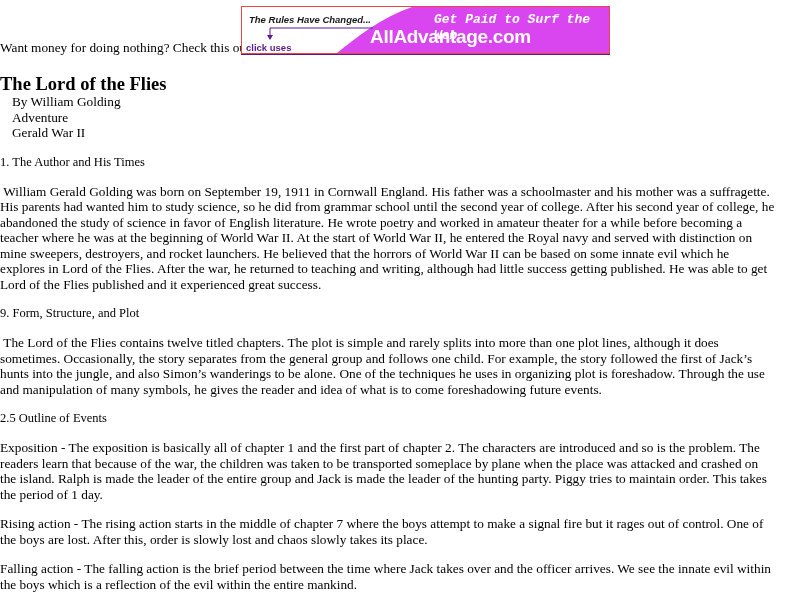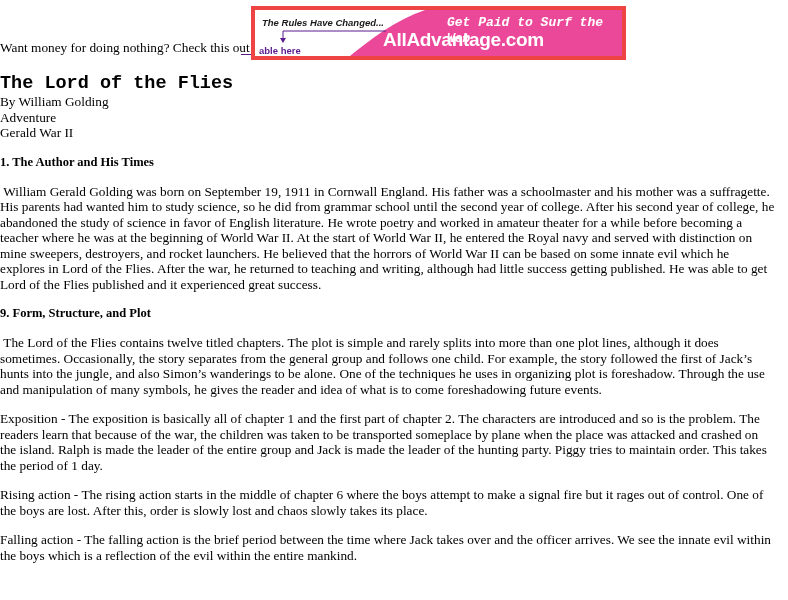--- a/index.html
+++ b/index.html
@@ -6,54 +6,54 @@
     body {
       width: 788px; height: 600px; overflow: hidden;
       font-family: "Liberation Serif", "DejaVu Serif", serif;
       font-size: 13.3px; color: #000; line-height: 15.5px;
     }
     .page { padding: 0 0 0 0; width: 788px; }
     .ad-line { position: relative; height: 56px; }
     .ad-text { position: absolute; left: 0; top: 40px; font-size: 13.3px; }
     .banner-link { position: absolute; left: 241px; top: 6px; display: block; width: 369px; height: 48px; text-decoration: none; border-bottom: 1px solid #5a1a8c; }
     .banner {
-      position: relative; width: 367px; height: 46px; border: 4px solid #ef4444;
-      background: #ec4899; overflow: hidden; margin-left: 10px;
+      position: relative; width: 367px; height: 46px; border: 1px solid #ef4444;
+      background: #d946ef; overflow: hidden;
     }
     .banner-white {
       position: absolute; left: 0; top: 0; width: 100%; height: 100%;
     }
     .b-rules { position: absolute; left: 7px; top: 5px; font-family: "Liberation Sans", sans-serif; font-weight: bold; font-style: italic; font-size: 9.5px; color: #1a1a1a; }
     .b-click { position: absolute; left: 4px; top: 33px; font-family: "Liberation Sans", sans-serif; font-weight: bold; font-size: 9.5px; color: #5b1a8e; }
     .b-paid { position: absolute; left: 192px; top: 5px; font-family: Liberation Mono, monospace; font-weight: bold; font-style: italic; font-size: 13px; color: #ffffff; }
     .b-brand { position: absolute; left: 128px; top: 15px; font-family: "Liberation Sans", sans-serif; font-weight: bold; font-size: 19px; color: #ffffff; letter-spacing: -0.3px; line-height: 30px; }
     .b-arrow { position: absolute; left: 0; top: 0; }
-    h1.title { font-size: 18.5px; font-weight: bold; margin: 18px 0 0 0; line-height: 20px; font-family: Liberation Mono, monospace; }
-    .meta div { line-height: 15.5px; }
-    h3.sec { font-size: 12.5px; font-weight: bold; margin: 14px 0 0 0; line-height: 15px; }
+    h1.title { font-size: 18.5px; font-weight: bold; margin: 18px 0 0 0; line-height: 20px; }
+    .meta div { line-height: 15.5px; padding-left: 12px; }
+    h3.sec { font-size: 12.5px; font-weight: normal; margin: 14px 0 0 0; line-height: 15px; }
     p { margin: 14px 12px 0 0; }
   </style>
 </head>
 <body>
 
 <div class="page">
 
   <div class="ad-line">
     <span class="ad-text">Want money for doing nothing? Check this out!</span>
     <a class="banner-link" href="#">
       <div class="banner">
         <svg class="banner-white" width="367" height="46" viewBox="0 0 367 46">
           <path d="M0 0 L170 0 C140 10 115 30 95 46 L0 46 Z" fill="#ffffff"></path>
         </svg>
         <svg class="b-arrow" width="140" height="46" viewBox="0 0 140 46">
           <path d="M131 21 L28 21 L28 30" stroke="#5b1a8e" stroke-width="1" fill="none"></path>
           <path d="M25 28 L28 33 L31 28 Z" fill="#5b1a8e"></path>
         </svg>
         <span class="b-rules">The Rules Have Changed...</span>
-        <span class="b-click">able here</span>
+        <span class="b-click">click uses</span>
         <span class="b-paid">Get Paid to Surf the Web</span>
         <span class="b-brand">AllAdvantage.com</span>
       </div>
     </a>
   </div>
 
   <h1 class="title">The Lord of the Flies</h1>
   <div class="meta">
     <div>By William Golding</div>
     <div>Adventure</div>
@@ -64,19 +64,20 @@
     <h3 class="sec">1.  The Author and His Times</h3>
     <p>&nbsp;William Gerald Golding was born on September 19, 1911 in Cornwall England.  His father was a schoolmaster and his mother was a suffragette.  His parents had wanted him to study science, so he did from grammar school until the second year of college.  After his second year of college, he abandoned the study of science in favor of English literature.  He wrote poetry and worked in amateur theater for a while before becoming a teacher where he was at the beginning of World War II.  At the start of World War II, he entered the Royal navy and served with distinction on mine sweepers, destroyers, and rocket launchers.  He believed that the horrors of World War II can be based on some innate evil which he explores in Lord of the Flies.  After the war, he returned to teaching and writing, although had little success getting published.  He was able to get Lord of the Flies published and it experienced great success.</p>
   </section>
 
   <section>
     <h3 class="sec">9.  Form, Structure, and Plot</h3>
     <p>&nbsp;The Lord of the Flies contains twelve titled chapters.  The plot is simple and rarely splits into more than one plot lines, although it does sometimes.  Occasionally, the story separates from the general group and follows one child.  For example, the story followed the first of Jack’s hunts into the jungle, and also Simon’s wanderings to be alone.  One of the techniques he uses in organizing plot is foreshadow.  Through the use and manipulation of many symbols, he gives the reader and idea of what is to come foreshadowing future events.</p>
   </section>
 
   <section>
+    <h3 class="sec">2.5  Outline of Events</h3>
     <p>Exposition - The exposition is basically all of chapter 1 and the first part of chapter 2.  The characters are introduced and so is the problem.  The readers learn that because of the war, the children was taken to be transported someplace by plane when the place was attacked and crashed on the island.  Ralph is made the leader of the entire group and Jack is made the leader of the hunting party.  Piggy tries to maintain order.  This takes the period of 1 day.</p>
-    <p>Rising action -   The rising action starts in the middle of chapter 6 where the boys attempt to make a signal fire but it rages out of control.  One of the boys are lost.  After this, order is slowly lost and chaos slowly takes its place.</p>
+    <p>Rising action -   The rising action starts in the middle of chapter 7 where the boys attempt to make a signal fire but it rages out of control.  One of the boys are lost.  After this, order is slowly lost and chaos slowly takes its place.</p>
     <p>Falling action - The falling action is the brief period between the time where Jack takes over and the officer arrives.  We see the innate evil within the boys which is a reflection of the evil within the entire mankind.</p>
 
   </section>
 
 </div>
 
 </body></html>

